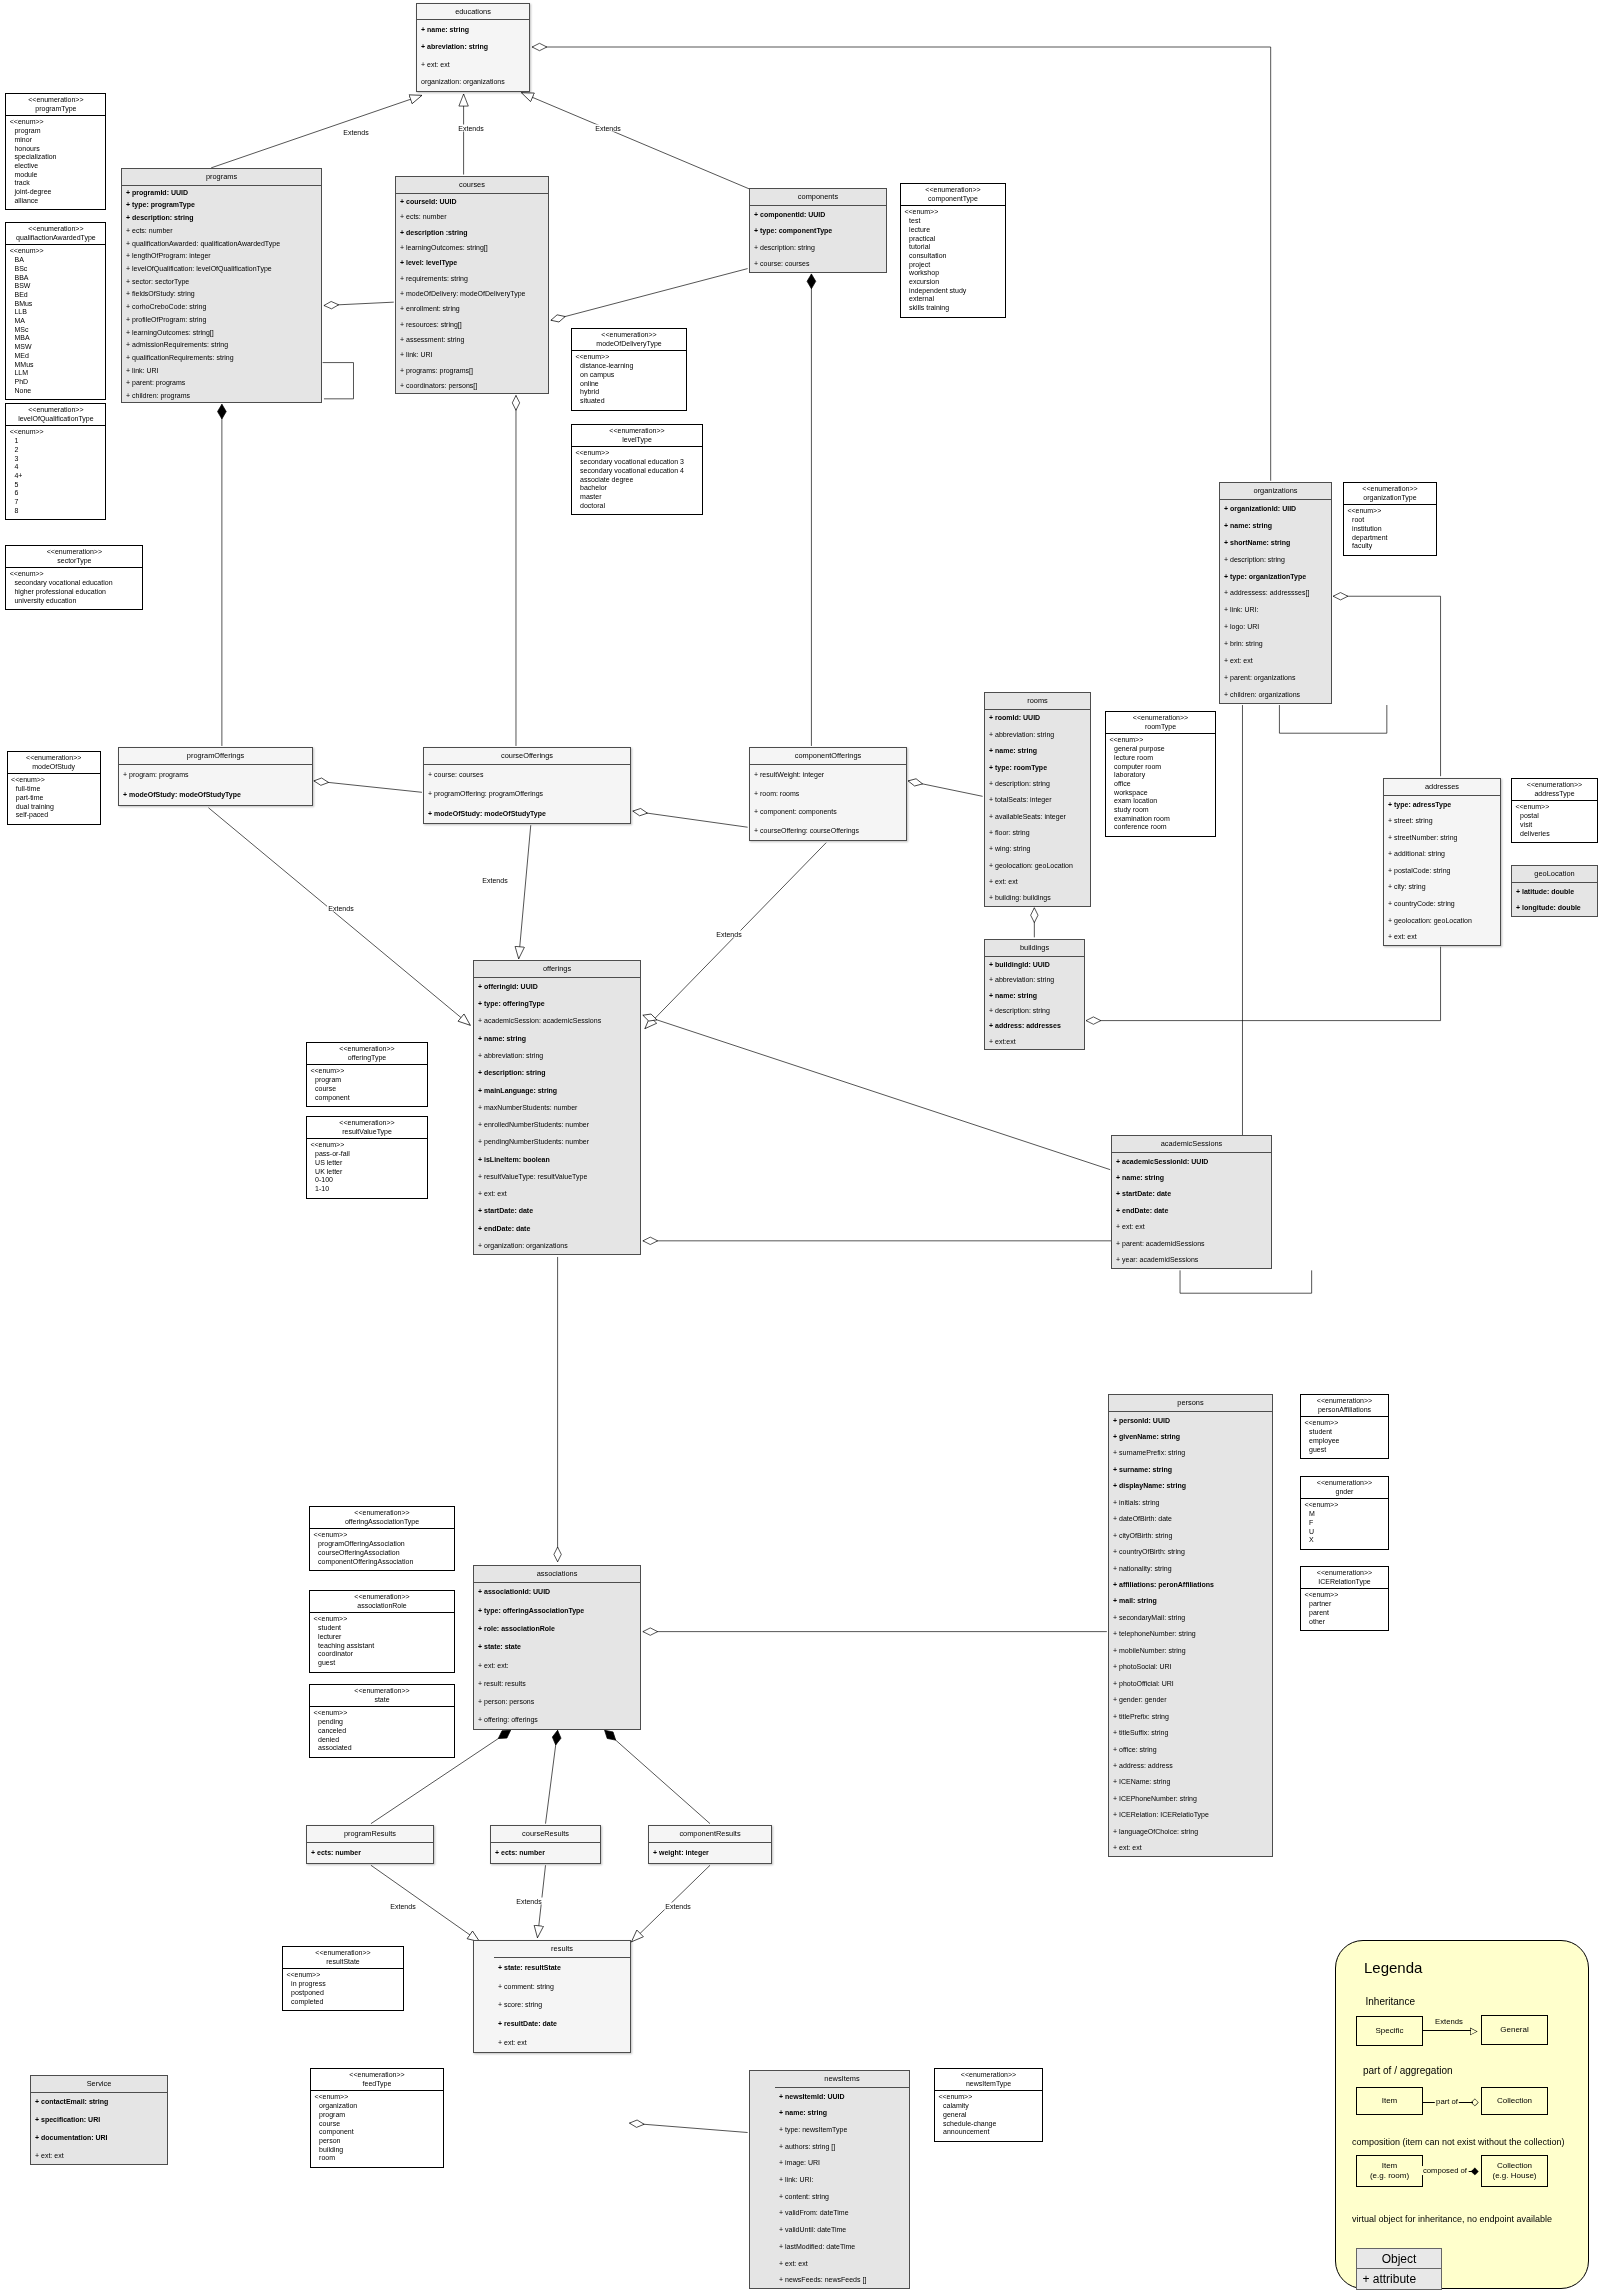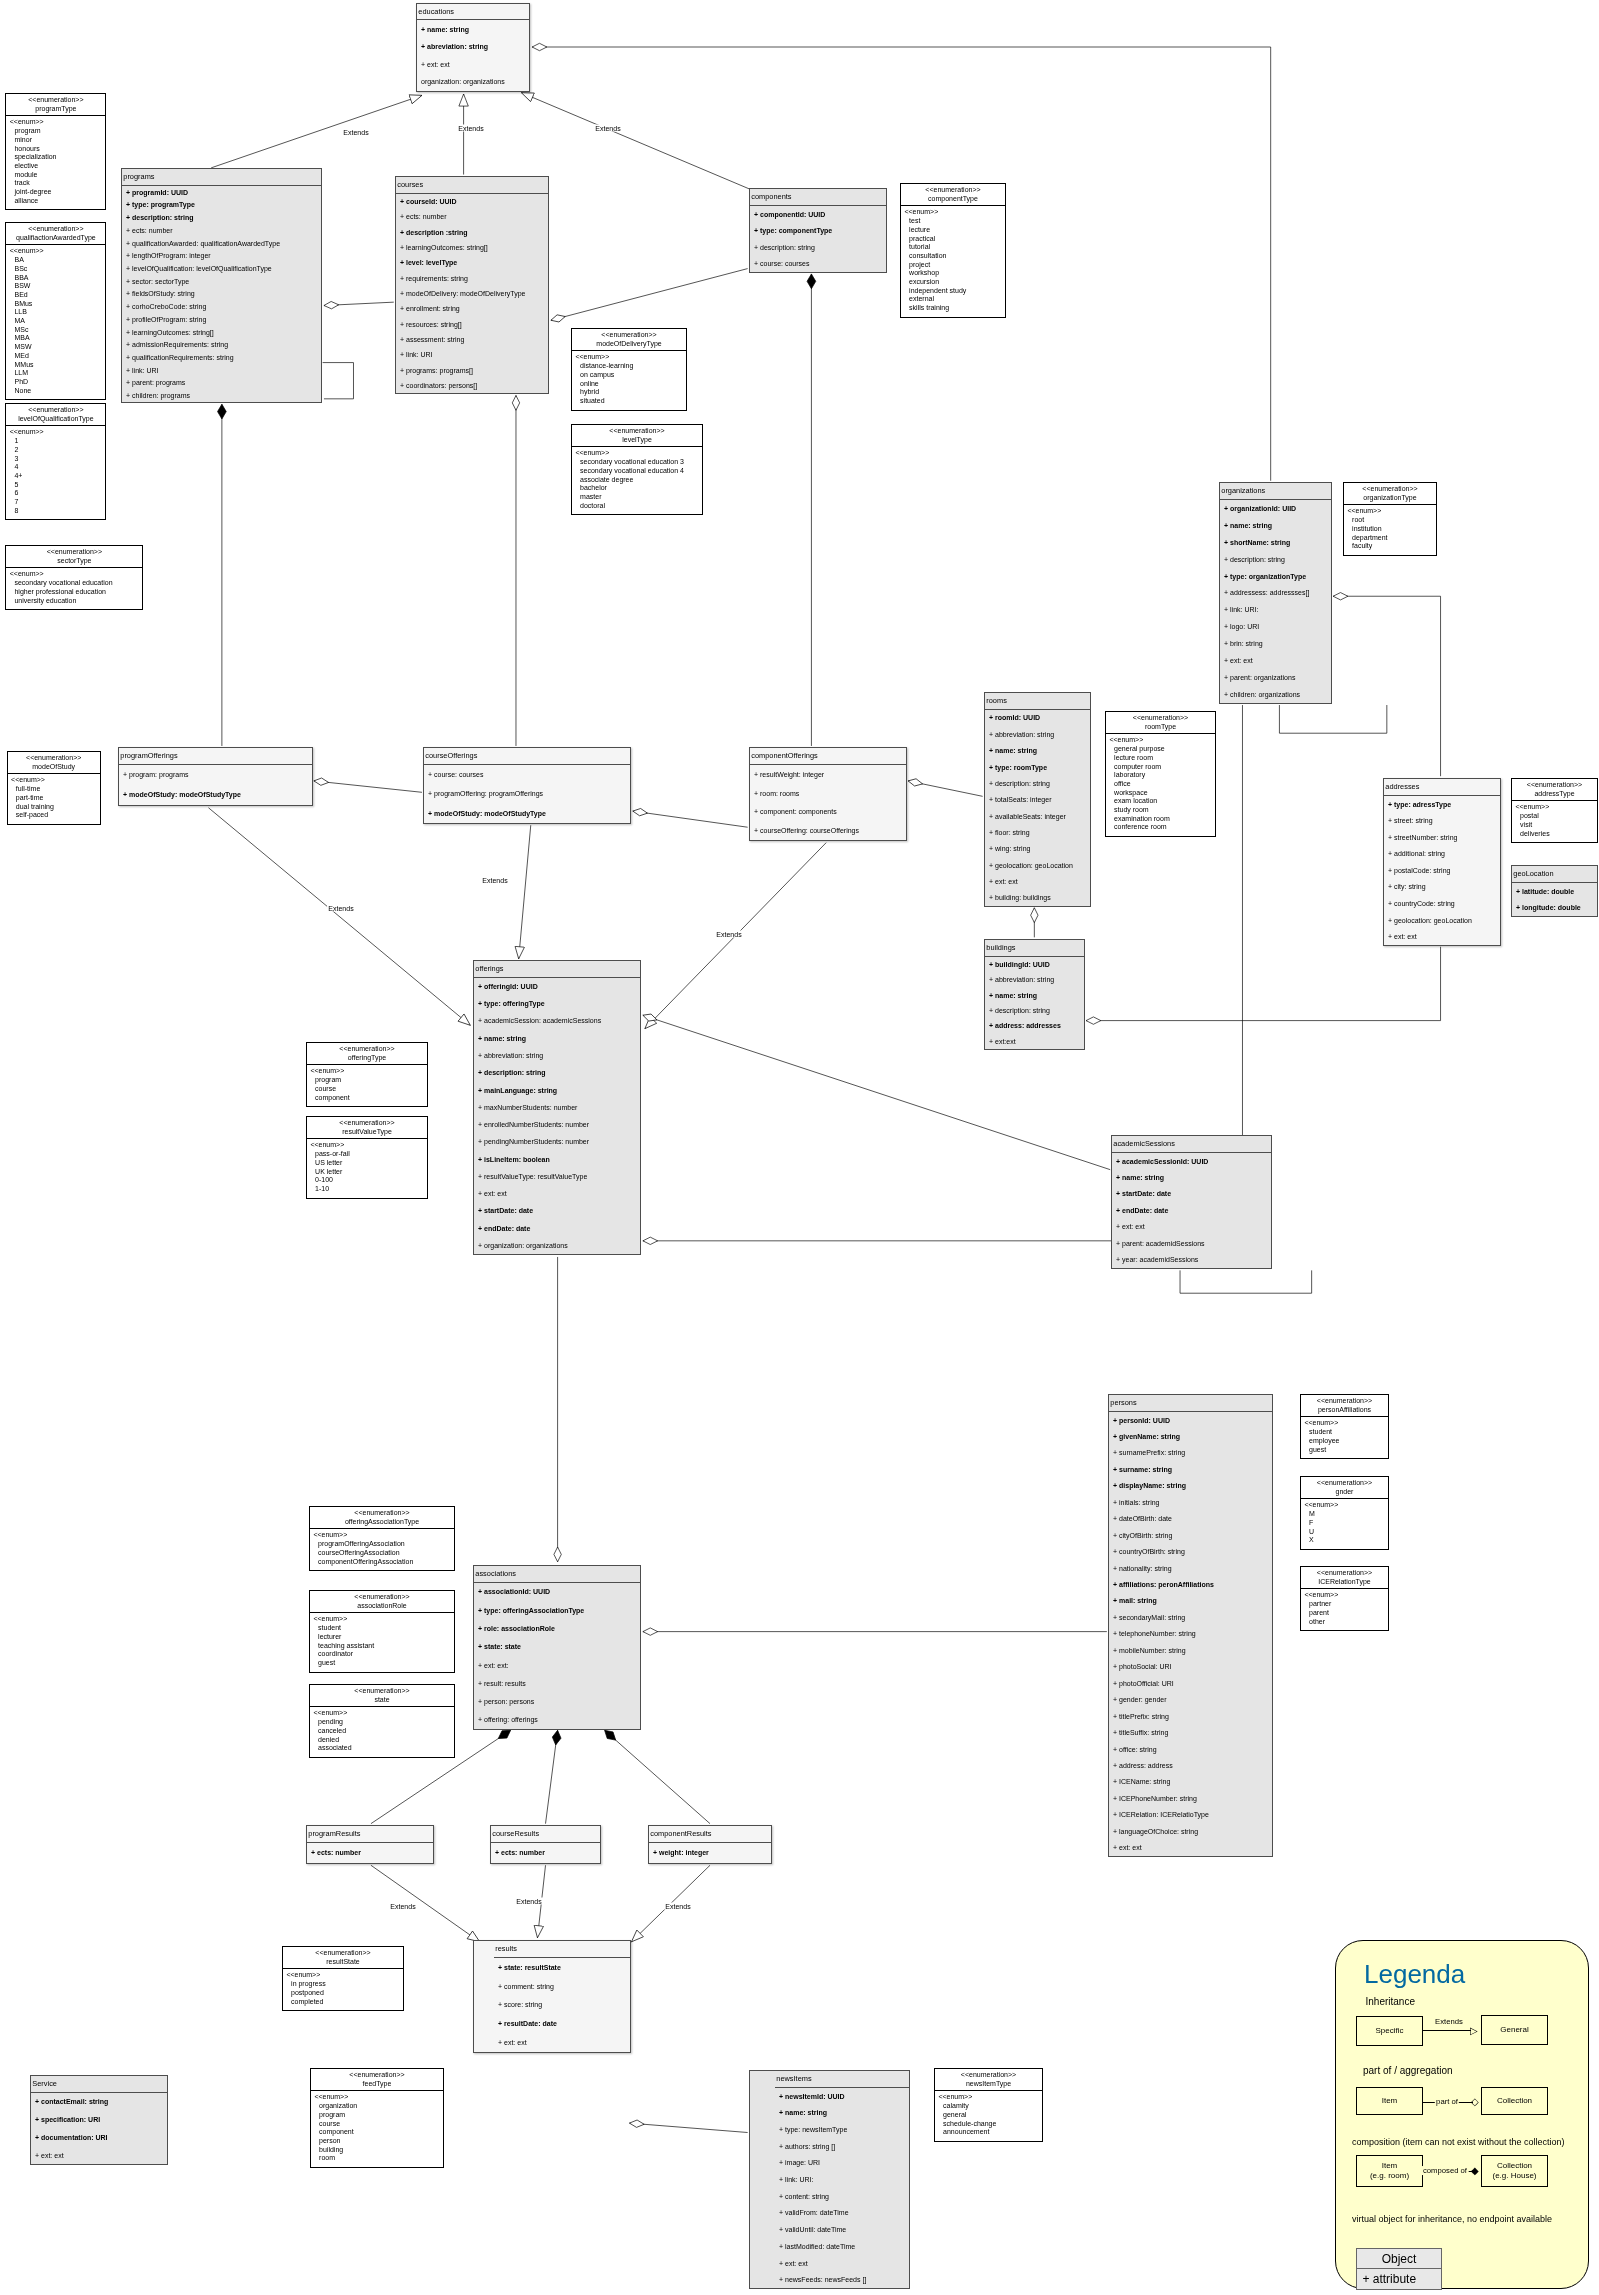--- a/index.html
+++ b/index.html
@@ -1,30 +1,30 @@
 <!DOCTYPE html>
 <html style="font-size:10.7px"><head>
 <meta charset="utf-8">
 <style>
   html,body{margin:0;padding:0;background:#ffffff;}
   #canvas{position:relative;width:1600px;height:2295px;font-family:"Liberation Sans",sans-serif;overflow:hidden;}
   #edges-svg{position:absolute;left:0;top:0;width:1600px;height:2295px;}
   .cls{position:absolute;background:#e5e5e5;border:0.7px solid #4d4d4d;display:flex;flex-direction:column;box-sizing:border-box;}
   .cls.grey{background:#f5f5f5;box-shadow:1.3px 1.3px 2px rgba(0,0,0,0.25);}
-  .cls .title{font-size:7.4px;text-align:left;padding:3.4px 1.3px;border-bottom:0.7px solid #4d4d4d;color:#000;flex:0 0 auto;white-space:nowrap;overflow:hidden;}
+  .cls .title{font-size:7.4px;text-align:center;padding:3.4px 1.3px;border-bottom:0.7px solid #4d4d4d;color:#000;flex:0 0 auto;white-space:nowrap;overflow:hidden;}
   .cls .row{flex:1 1 0;display:flex;align-items:center;padding:0 4px;font-size:7px;color:#000;white-space:nowrap;overflow:hidden;}
   .cls .row.b{font-weight:bold;}
   .enum{position:absolute;background:#ffffff;border:0.7px solid #000;box-sizing:border-box;}
   .enum .hdr{font-size:7px;text-align:center;line-height:8.7px;padding:2px 1.3px 1.3px 1.3px;border-bottom:0.7px solid #000;white-space:nowrap;overflow:hidden;}
   .enum .body{font-size:7px;line-height:8.7px;padding:2.7px 2.7px 4px 3.4px;}
   .enum .val{padding-left:4.7px;white-space:nowrap;}
   .edge-label{position:absolute;font-size:7px;color:#000;background:#ffffff;padding:0 1.3px;transform:translate(-50%,-50%);white-space:nowrap;}
   
   #legend{position:absolute;background:#ffffcc;border:0.7px solid #000;border-radius:28px;box-sizing:border-box;}
-  #legend .lg-title{position:absolute;left:28px;top:17.5px;font-size:26px;color:#0369a1;}
+  #legend .lg-title{position:absolute;left:28px;top:17.5px;font-size:15px;color:#000000;}
   #legend .lg-section{position:absolute;font-size:10px;color:#000;white-space:nowrap;}
   #legend .lg-box{position:absolute;background:#ffffcc;border:0.7px solid #000;display:flex;flex-direction:column;align-items:center;justify-content:center;font-size:8px;text-align:center;box-sizing:border-box;line-height:10px;}
   #legend .lg-line{position:absolute;height:0;border-top:0.7px solid #000;}
   #legend .lg-glyph{position:absolute;font-size:10px;line-height:10px;color:#000;background:transparent;}
   #legend .lg-lbl{position:absolute;font-size:7.7px;background:#ffffcc;padding:0 1.3px;transform:translate(-50%,-55%);}
   #legend .lg-obj{position:absolute;background:#e8e8e8;border:0.7px solid #666;box-sizing:border-box;font-size:12px;margin-top:17px;}
   #legend .lg-obj .t{text-align:center;padding:2.7px 0;border-bottom:0.7px solid #666;}
   #legend .lg-obj .a{padding:2.7px 0 2.7px 5.4px;}
 </style>
 </head>

